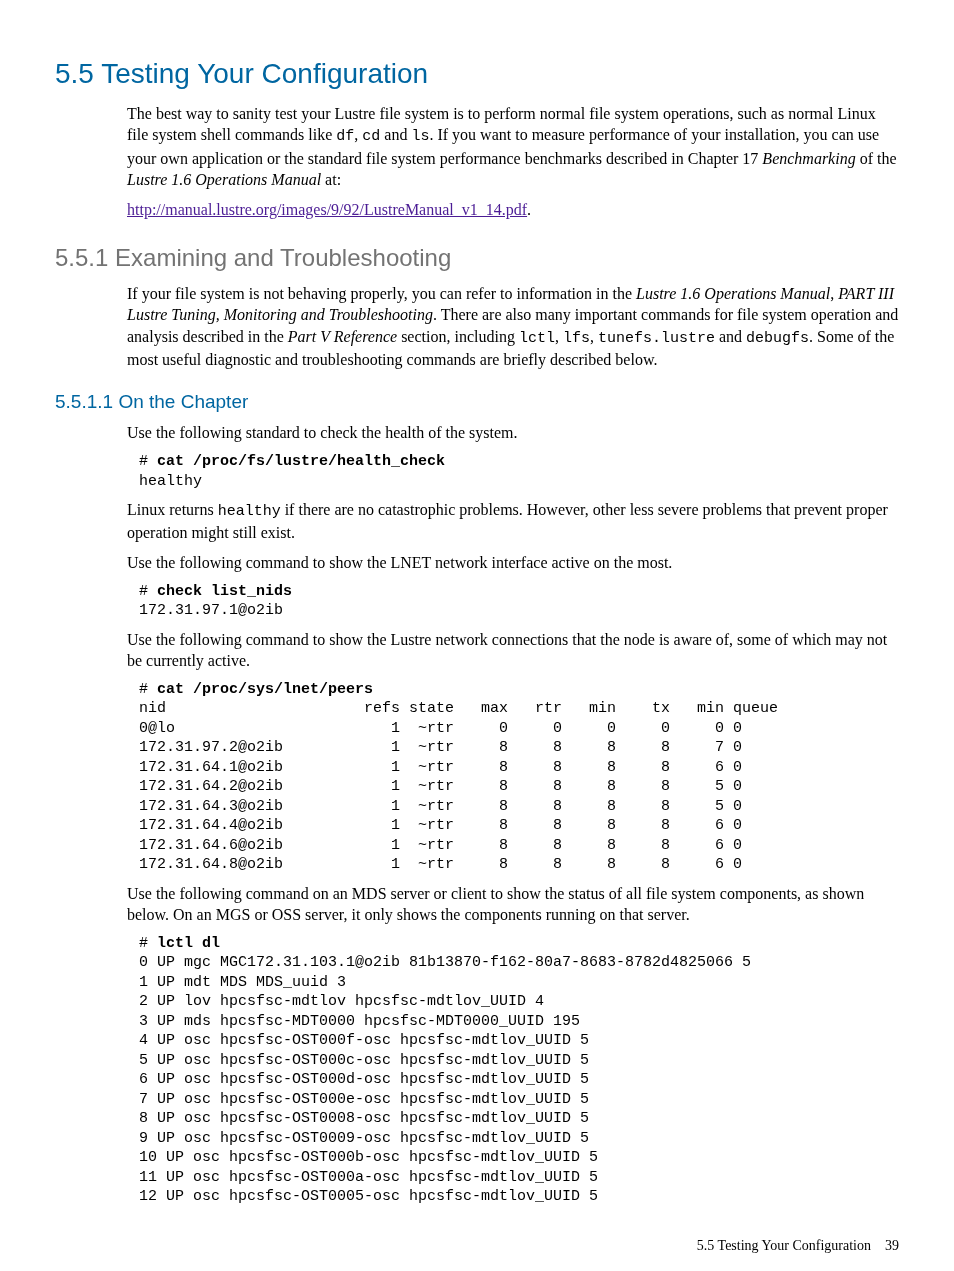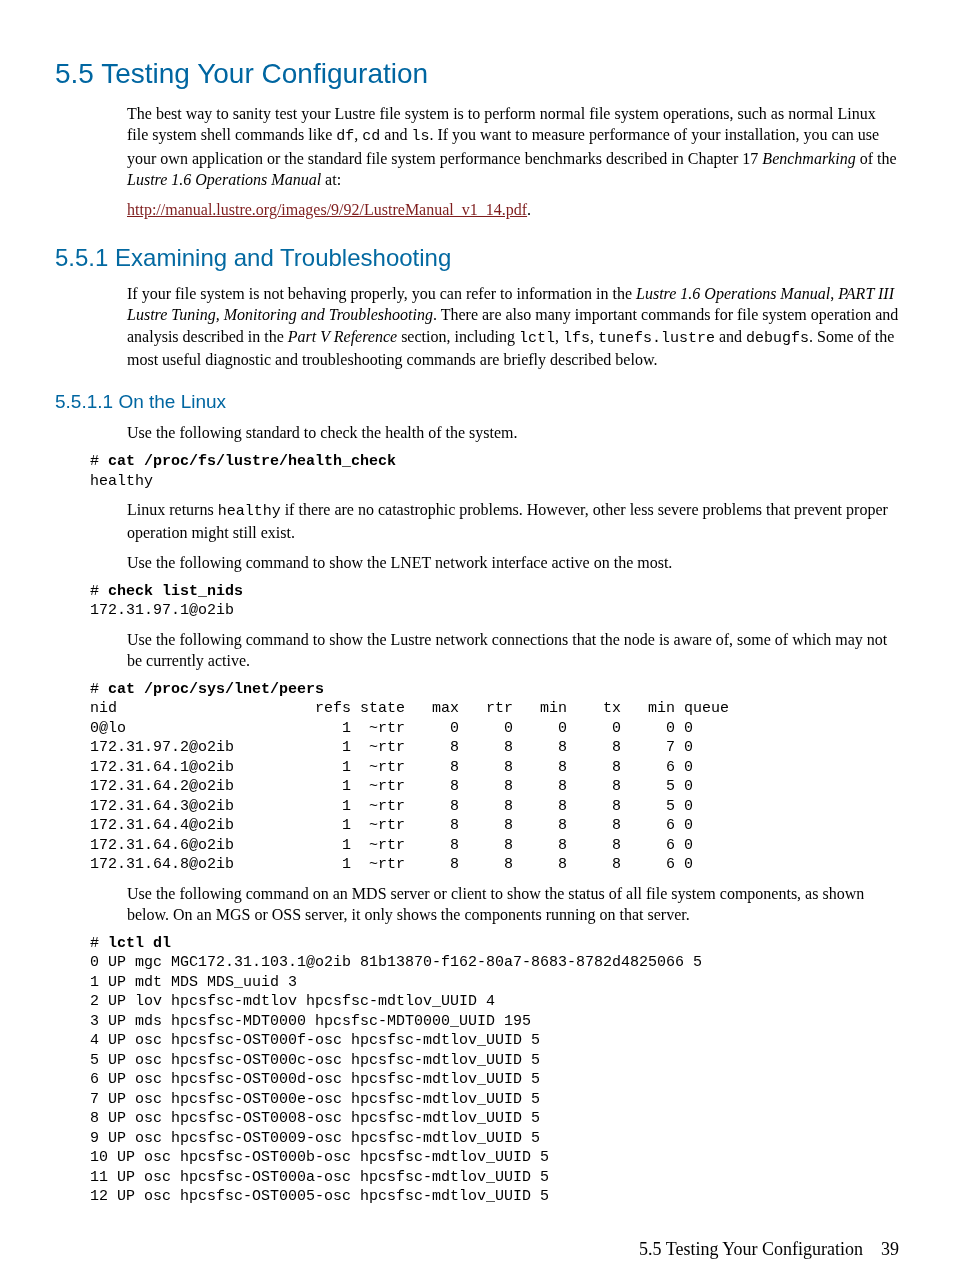--- a/index.html
+++ b/index.html
@@ -12,65 +12,65 @@
       line-height: 1.35;
     }
     h1 {
       color: #0066a1;
       font-weight: normal;
       font-size: 28px;
       margin: 15px 0 10px 0;
       font-family: Helvetica, Arial, sans-serif;
     }
     h2 {
-      color: #0369a1;
+      color: #737373;
       font-weight: normal;
       font-size: 24px;
       margin: 22px 0 8px 0;
       font-family: Helvetica, Arial, sans-serif;
     }
     h3 {
       color: #0066a1;
       font-weight: normal;
       font-size: 19px;
       margin: 18px 0 8px 0;
       font-family: Helvetica, Arial, sans-serif;
     }
     .body-text {
       margin-left: 72px;
       font-size: 16px;
       margin-top: 8px;
       margin-bottom: 8px;
     }
     .body-text a {
-      color: #7f1d1d;
+      color: #4c1d95;
       text-decoration: underline;
     }
     .italic {
       font-style: italic;
     }
     .mono {
       font-family: 'Courier New', monospace;
       font-size: 15px;
     }
     pre {
       font-family: 'Courier New', monospace;
       font-size: 15px;
-      margin-left: 35px;
+      margin-left: 84px;
       margin-top: 8px;
       margin-bottom: 8px;
       white-space: pre;
       line-height: 1.3;
     }
     pre .bold {
       font-weight: bold;
     }
     .footer {
       text-align: right;
-      font-size: 18px;
+      font-size: 14px;
       margin-top: 30px;
       padding-right: 0;
     }
   </style>
 </head>
 <body>
 
 <h1>5.5 Testing Your Configuration</h1>
 
 <p class="body-text">
@@ -80,21 +80,21 @@
 <p class="body-text">
   <a>http://manual.lustre.org/images/9/92/LustreManual_v1_14.pdf</a><span>.</span>
 </p>
 
 <h2>5.5.1 Examining and Troubleshooting</h2>
 
 <p class="body-text">
   <span>If your file system is not behaving properly, you can refer to information in the </span><span class="italic">Lustre 1.6 Operations Manual</span><span>, </span><span class="italic">PART III Lustre Tuning, Monitoring and Troubleshooting</span><span>. There are also many important commands for file system operation and analysis described in the </span><span class="italic">Part V Reference</span><span> section, including </span><span class="mono">lctl</span><span>, </span><span class="mono">lfs</span><span>, </span><span class="mono">tunefs.lustre</span><span> and </span><span class="mono">debugfs</span><span>. Some of the most useful diagnostic and troubleshooting commands are briefly described below.</span>
 </p>
 
-<h3>5.5.1.1 On the Linux</h3>
+<h3>5.5.1.1 On the Chapter</h3>
 
 <p class="body-text">Use the following standard to check the health of the system.</p>
 
 <pre><span># </span><span class="bold">cat /proc/fs/lustre/health_check</span>
 <span>healthy</span></pre>
 
 <p class="body-text">
   <span>Linux returns </span><span class="mono">healthy</span><span> if there are no catastrophic problems. However, other less severe problems that prevent proper operation might still exist.</span>
 </p>
 

